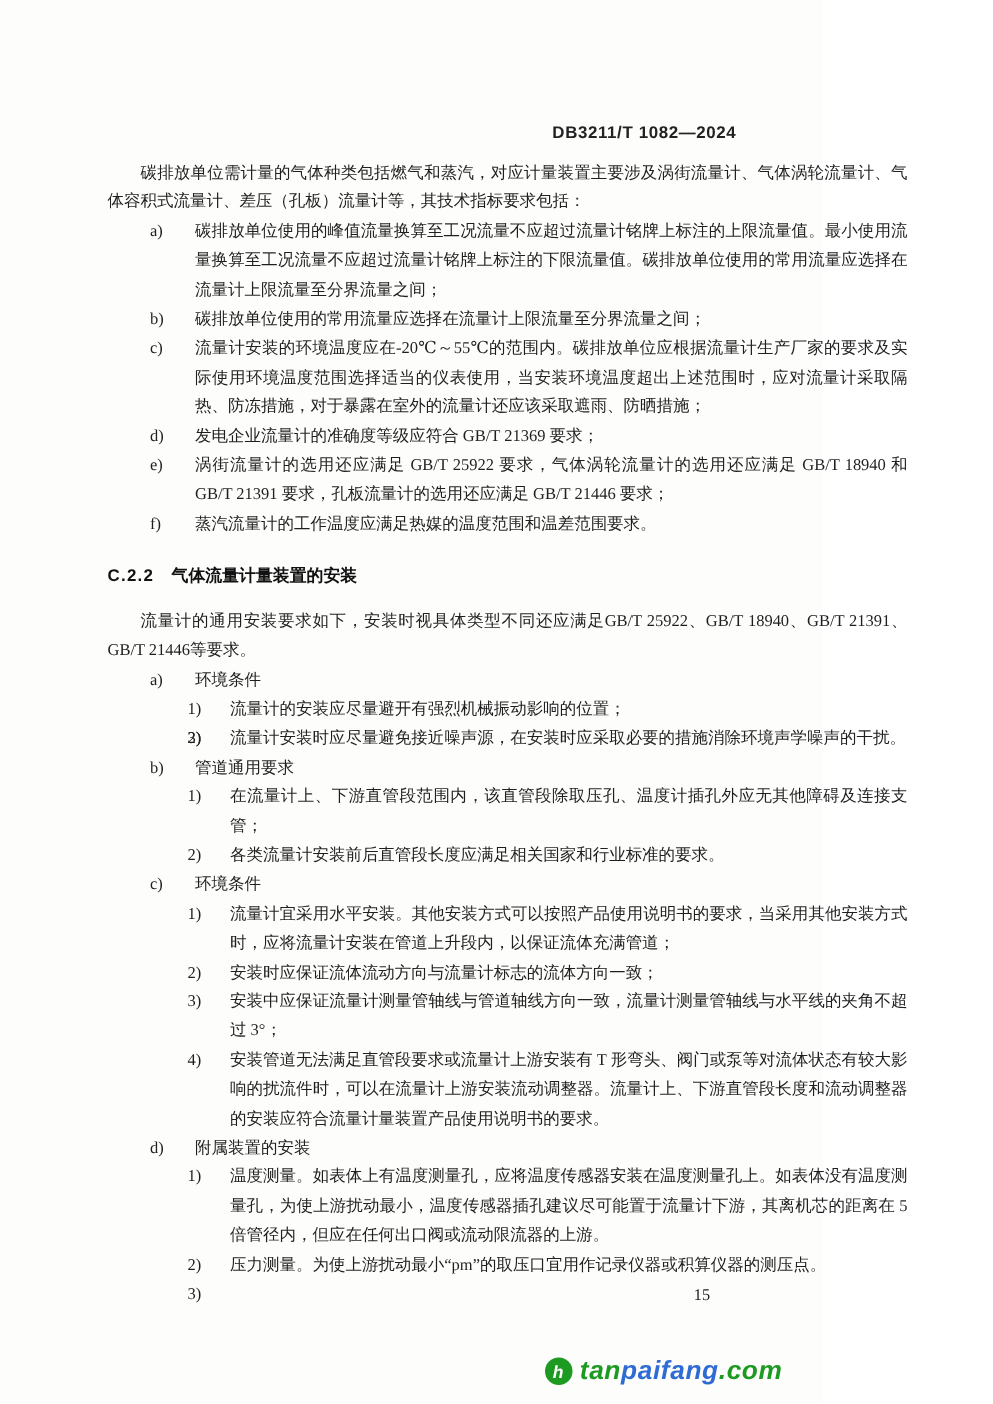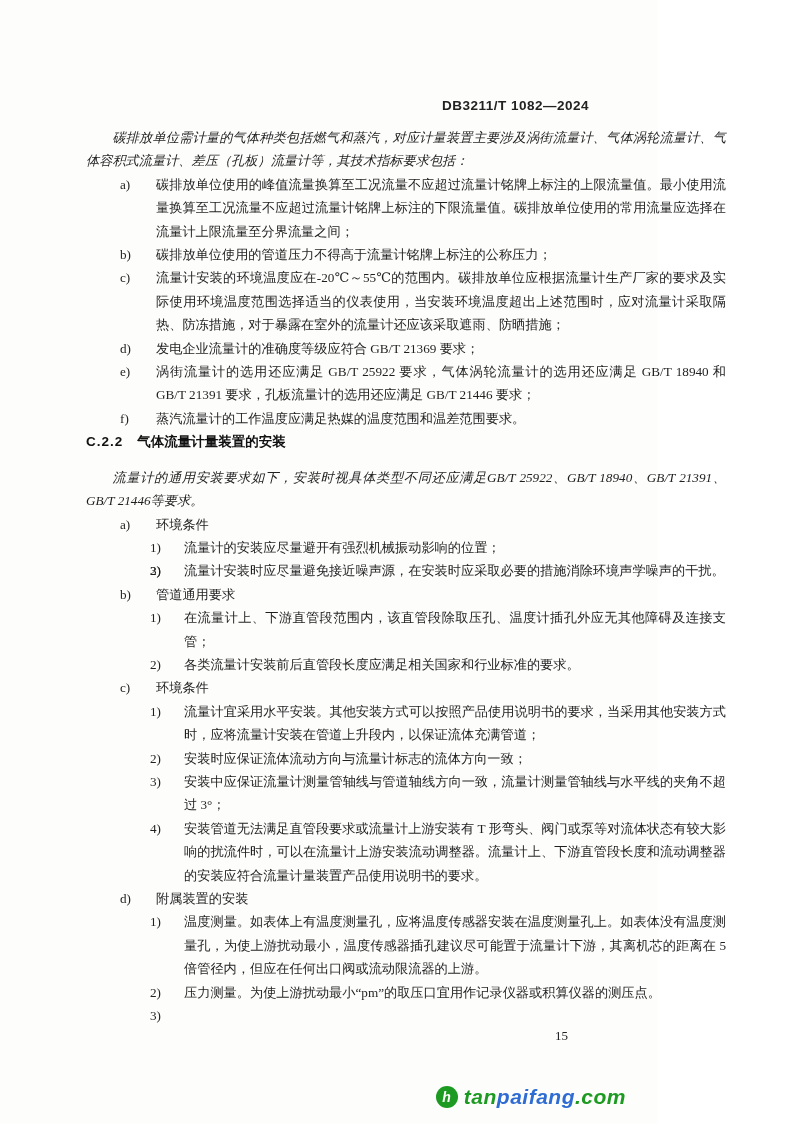--- a/index.html
+++ b/index.html
@@ -20,29 +20,29 @@
     font-size: 13.5px; font-weight: 600; letter-spacing: 0.5px;
     color: #222;
   }
 
   .content {
     position: absolute; top: 126px; left: 86px; width: 640px;
     font-size: 13.2px; line-height: 23.4px;
     text-align: justify;
   }
 
-  p.para { text-indent: 2em; font-style: italic; }
+  p.para { text-indent: 2em; }
 
   .li1 { position: relative; padding-left: 70px; }
   .li1 > .lbl { position: absolute; left: 34px; top: 0; }
   .li2 { position: relative; padding-left: 98px; }
   .li2 > .lbl { position: absolute; left: 64px; top: 0; }
 
   .section-heading {
-    margin-bottom: 12px;
+    margin-top: 19px; margin-bottom: 12px;
     font-family: "Liberation Sans", "DejaVu Sans", sans-serif;
     font-weight: bold; font-size: 13.5px; color: #111;
     text-align: left;
   }
   .section-heading .sec-no { margin-right: 14px; letter-spacing: 1px; }
 
   .page-number {
     position: absolute; top: 1028px; right: 90px;
     font-size: 13px; color: #222;
     font-family: "Liberation Serif", "DejaVu Serif", serif;
@@ -73,21 +73,21 @@
   <div class="content">
 
     <p class="para">碳排放单位需计量的气体种类包括燃气和蒸汽，对应计量装置主要涉及涡街流量计、气体涡轮流量计、气体容积式流量计、差压（孔板）流量计等，其技术指标要求包括：</p>
 
     <div class="li1">
       <span class="lbl">a)</span>
       <span>碳排放单位使用的峰值流量换算至工况流量不应超过流量计铭牌上标注的上限流量值。最小使用流量换算至工况流量不应超过流量计铭牌上标注的下限流量值。碳排放单位使用的常用流量应选择在流量计上限流量至分界流量之间；</span>
     </div>
     <div class="li1">
       <span class="lbl">b)</span>
-      <span>碳排放单位使用的管道压力不得高于流量计铭牌上标注的公称压力；</span>
+      <span>碳排放单位使用的常用流量应选择在流量计上限流量至分界流量之间；</span>
     </div>
     <div class="li1">
       <span class="lbl">c)</span>
       <span>流量计安装的环境温度应在-20℃～55℃的范围内。碳排放单位应根据流量计生产厂家的要求及实际使用环境温度范围选择适当的仪表使用，当安装环境温度超出上述范围时，应对流量计采取隔热、防冻措施，对于暴露在室外的流量计还应该采取遮雨、防晒措施；</span>
     </div>
     <div class="li1">
       <span class="lbl">d)</span>
       <span>发电企业流量计的准确度等级应符合 GB/T 21369 要求；</span>
     </div>
     <div class="li1">

